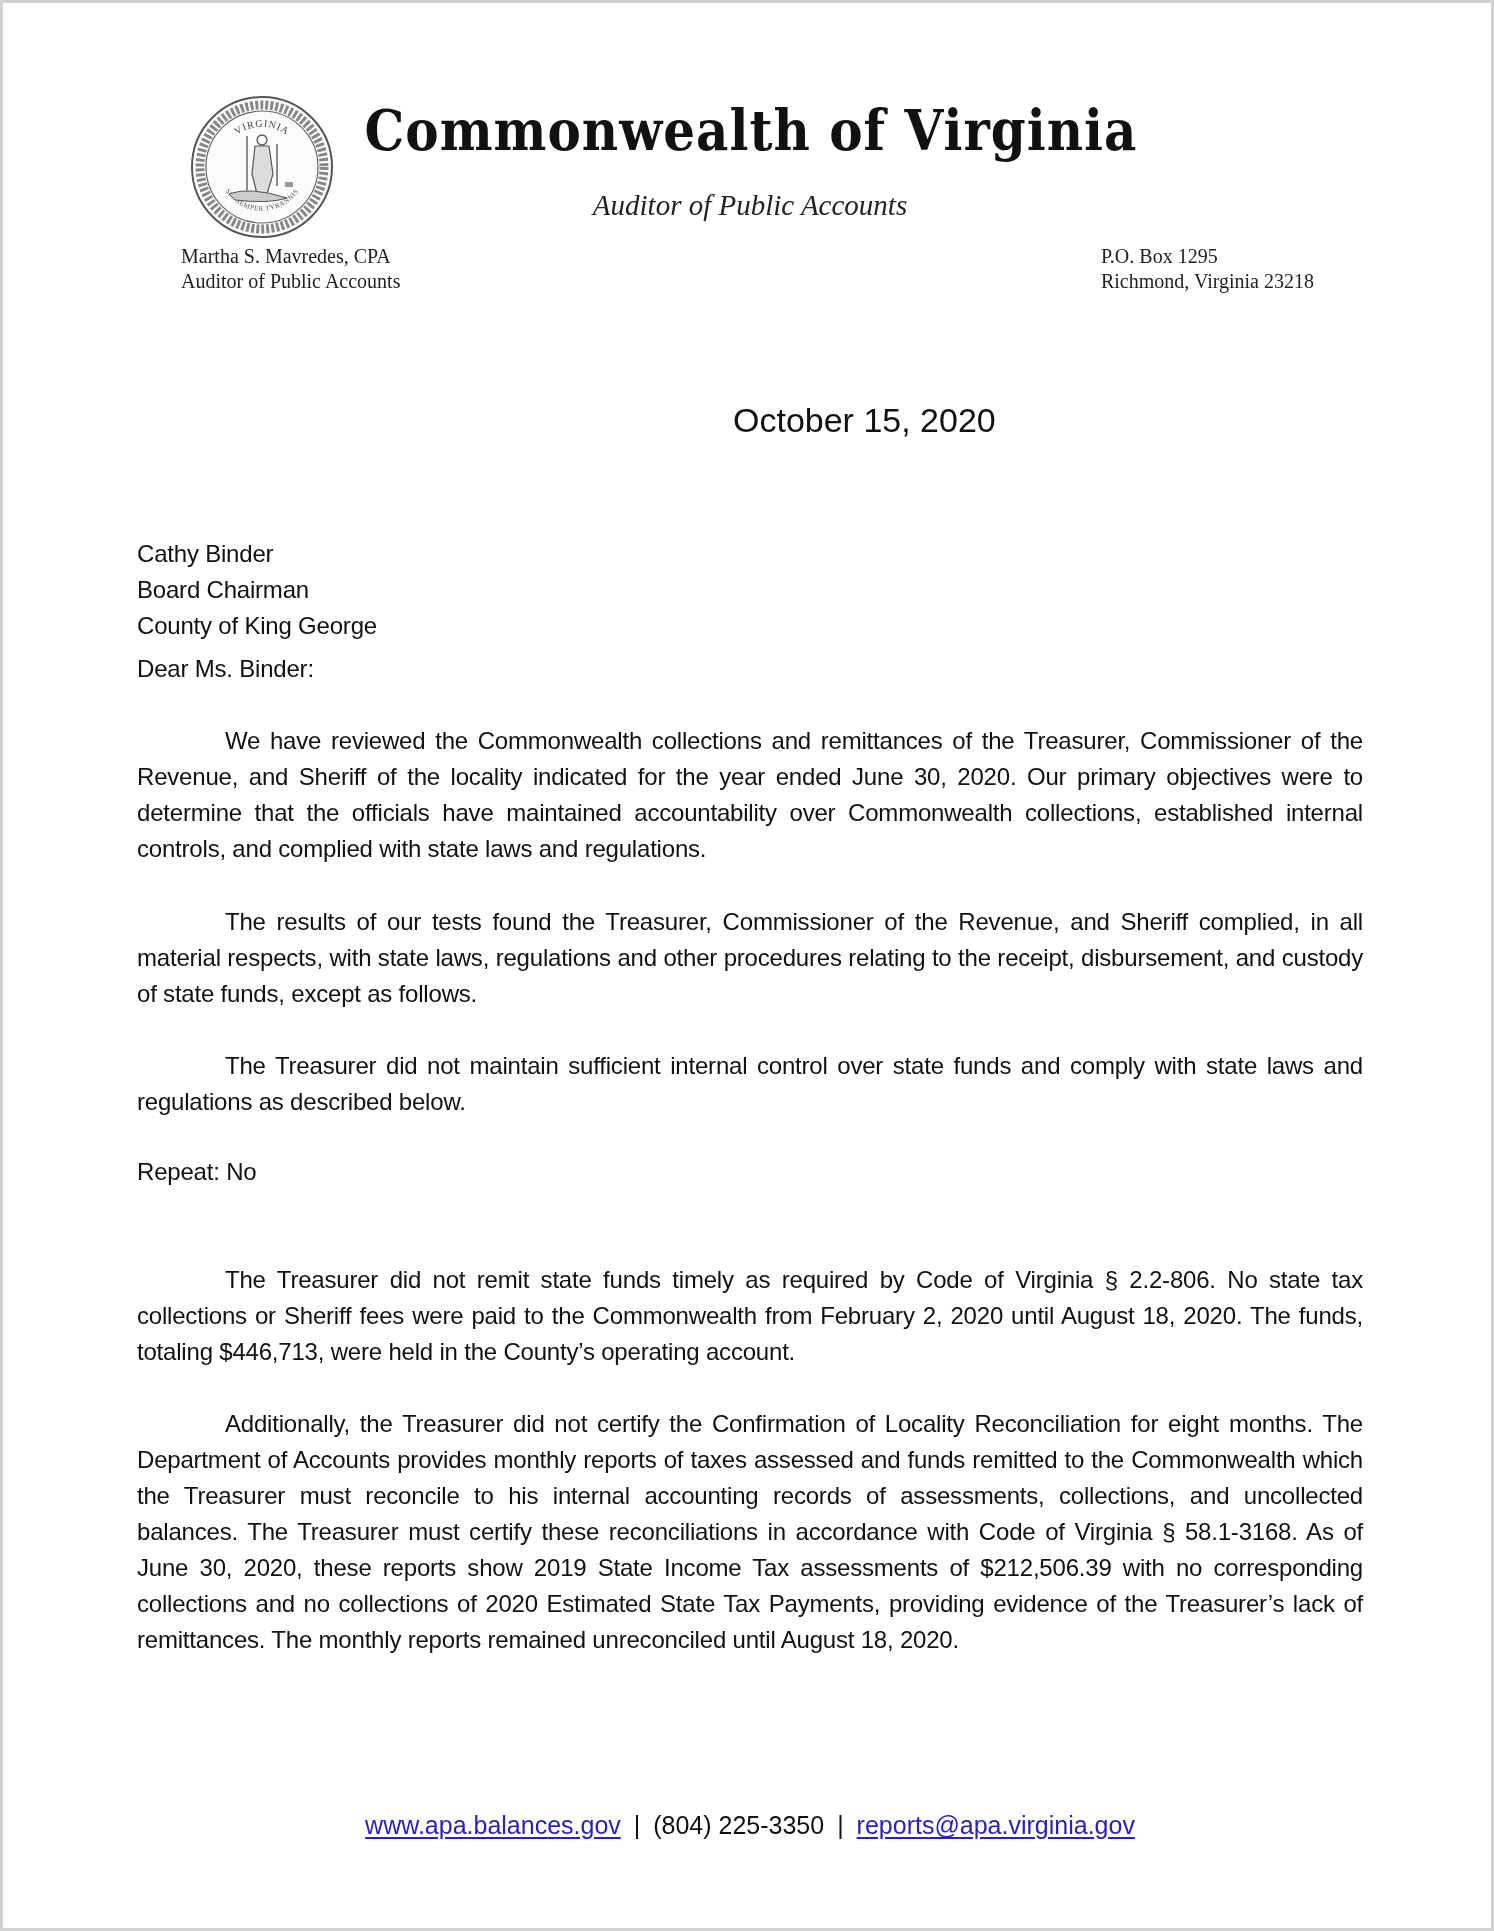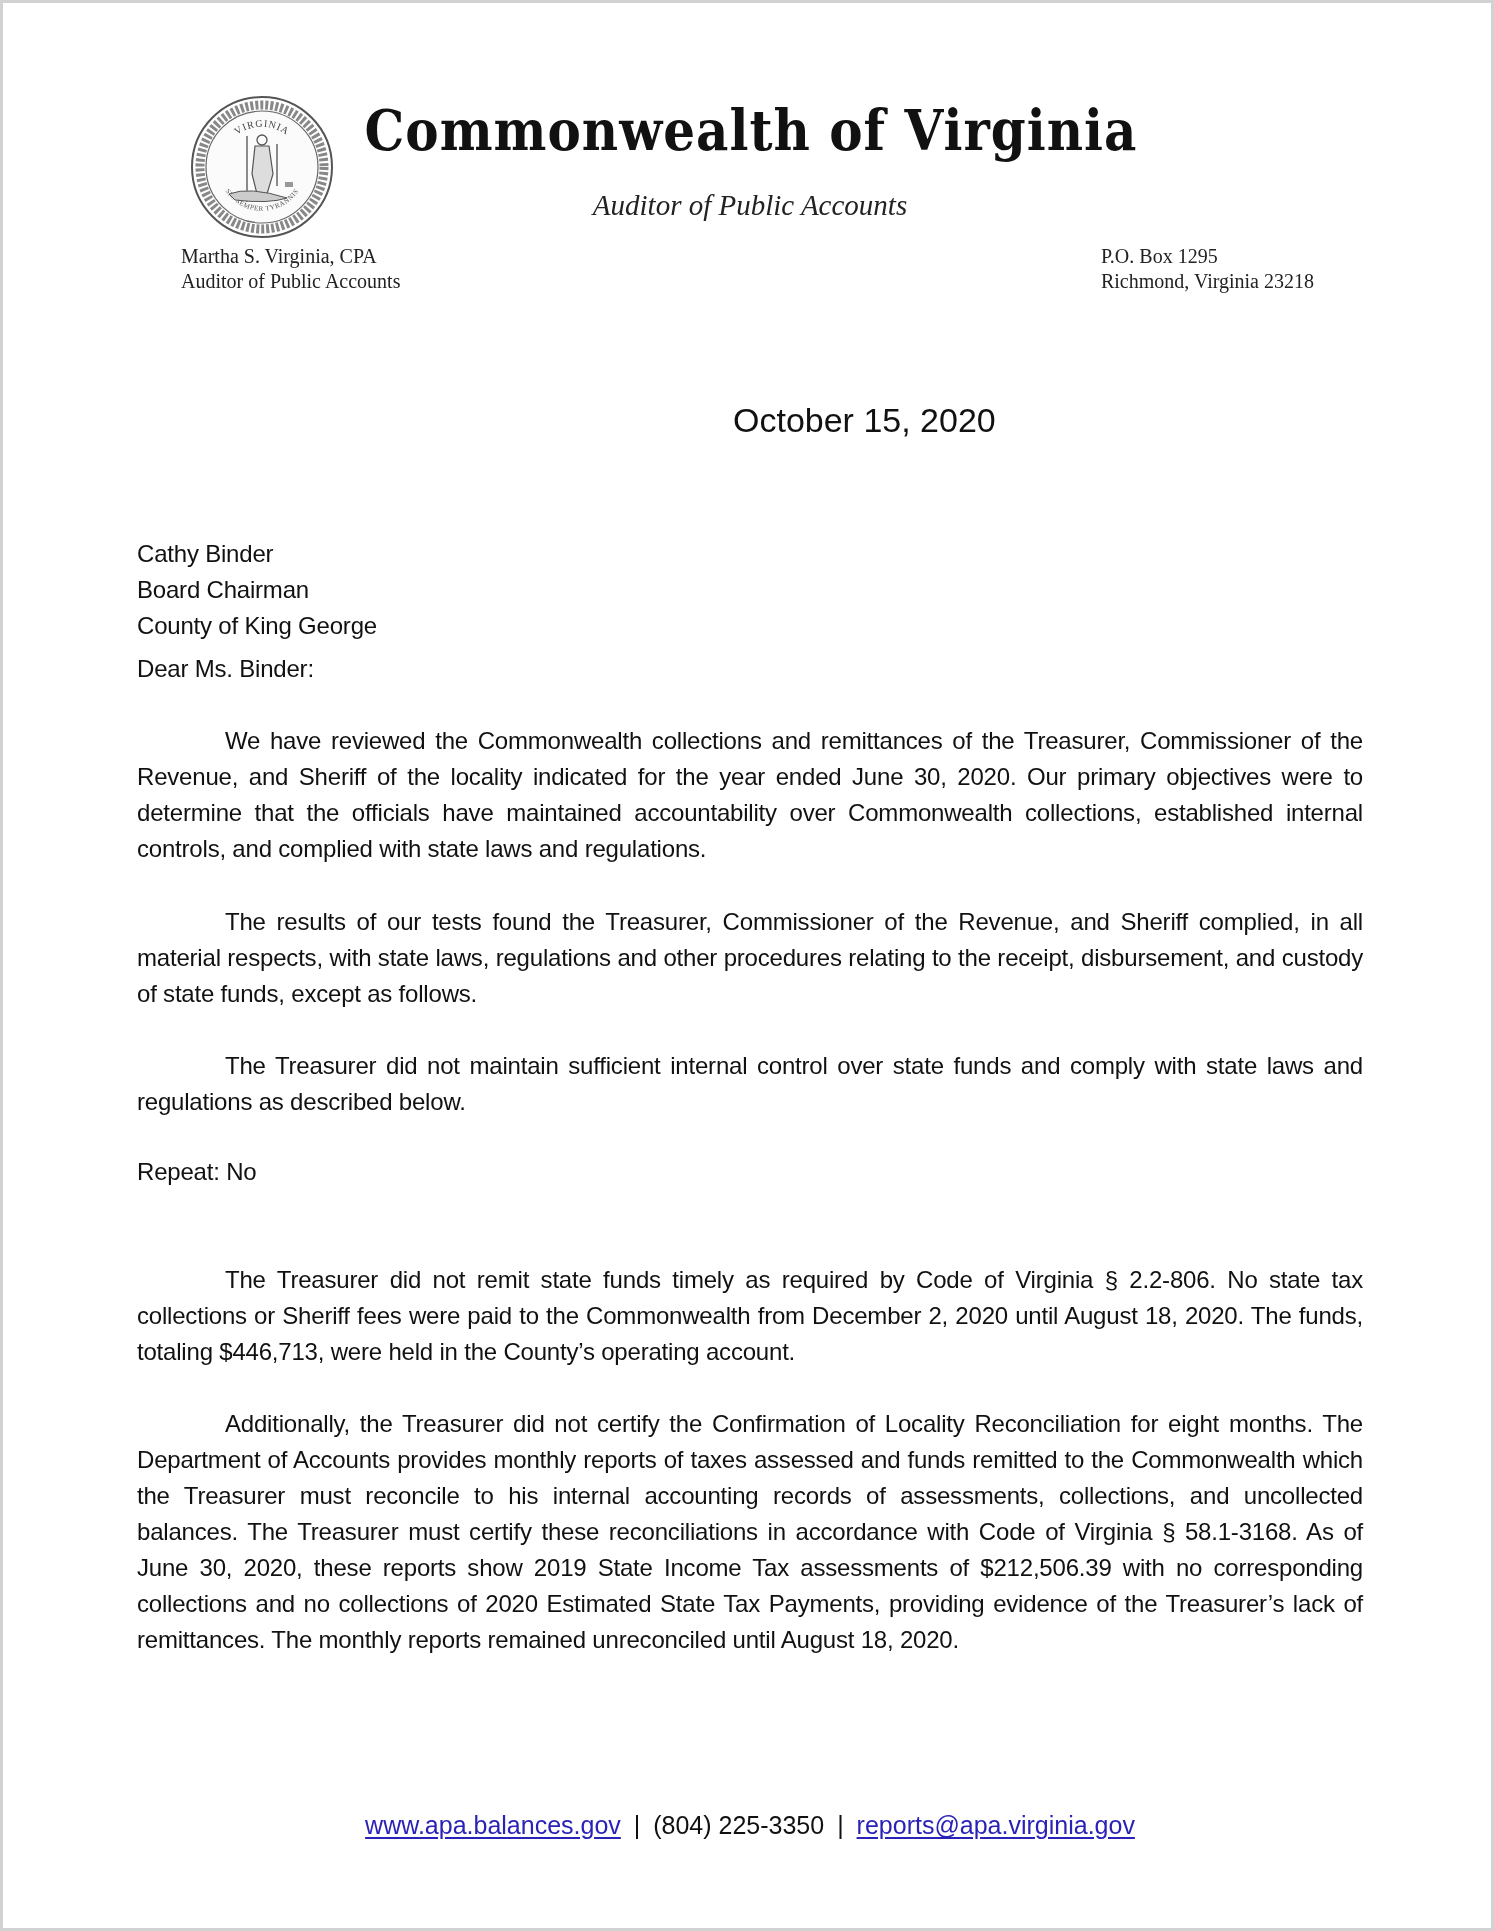--- a/index.html
+++ b/index.html
@@ -75,21 +75,21 @@
     <circle cx="73" cy="46" r="5" fill="none" stroke="#555" stroke-width="1.3"></circle>
     <path d="M 66 52 L 80 52 L 84 80 L 78 100 L 68 100 L 63 80 Z" fill="#ddd" stroke="#555" stroke-width="1.2"></path>
     <path d="M 40 100 Q 60 92 98 104 Q 80 110 46 106 Z" fill="#ccc" stroke="#555" stroke-width="1"></path>
     <rect x="96" y="88" width="8" height="5" fill="#999"></rect>
   </svg>
 
   <div class="lh-title"><span>Commonwealth of Virginia</span></div>
   <div class="lh-sub">Auditor of Public Accounts</div>
 
   <div class="lh-left">
-    <div>Martha S. Virginia, CPA</div>
+    <div>Martha S. Mavredes, CPA</div>
     <div>Auditor of Public Accounts</div>
   </div>
   <div class="lh-right">
     <div>P.O. Box 1295</div>
     <div>Richmond, Virginia 23218</div>
   </div>
 
   <div class="date">October 15, 2020</div>
 
   <div class="body-text addr">
@@ -108,21 +108,21 @@
   </div>
   <div class="body-text p3">
     <p class="para">The Treasurer did not maintain sufficient internal control over state funds and comply with state laws and regulations as described below.</p>
   </div>
 
   <div class="body-text heading">
     <div>Repeat:  No</div>
   </div>
 
   <div class="body-text p4">
-    <p class="para">The Treasurer did not remit state funds timely as required by Code of Virginia § 2.2-806.  No state tax collections or Sheriff fees were paid to the Commonwealth from December 2, 2020 until August 18, 2020.  The funds, totaling $446,713, were held in the County’s operating account.</p>
+    <p class="para">The Treasurer did not remit state funds timely as required by Code of Virginia § 2.2-806.  No state tax collections or Sheriff fees were paid to the Commonwealth from February 2, 2020 until August 18, 2020.  The funds, totaling $446,713, were held in the County’s operating account.</p>
   </div>
   <div class="body-text p5">
     <p class="para">Additionally, the Treasurer did not certify the Confirmation of Locality Reconciliation for eight months.  The Department of Accounts provides monthly reports of taxes assessed and funds remitted to the Commonwealth which the Treasurer must reconcile to his internal accounting records of assessments, collections, and uncollected balances.  The Treasurer must certify these reconciliations in accordance with Code of Virginia § 58.1-3168.  As of June 30, 2020, these reports show 2019 State Income Tax assessments of $212,506.39 with no corresponding collections and no collections of 2020 Estimated State Tax Payments, providing evidence of the Treasurer’s lack of remittances.  The monthly reports remained unreconciled until August 18, 2020.</p>
   </div>
 
   <div class="footer">
     <a>www.apa.balances.gov</a>
     <span class="sep">|</span>
     <span>(804) 225-3350</span>
     <span class="sep">|</span>

